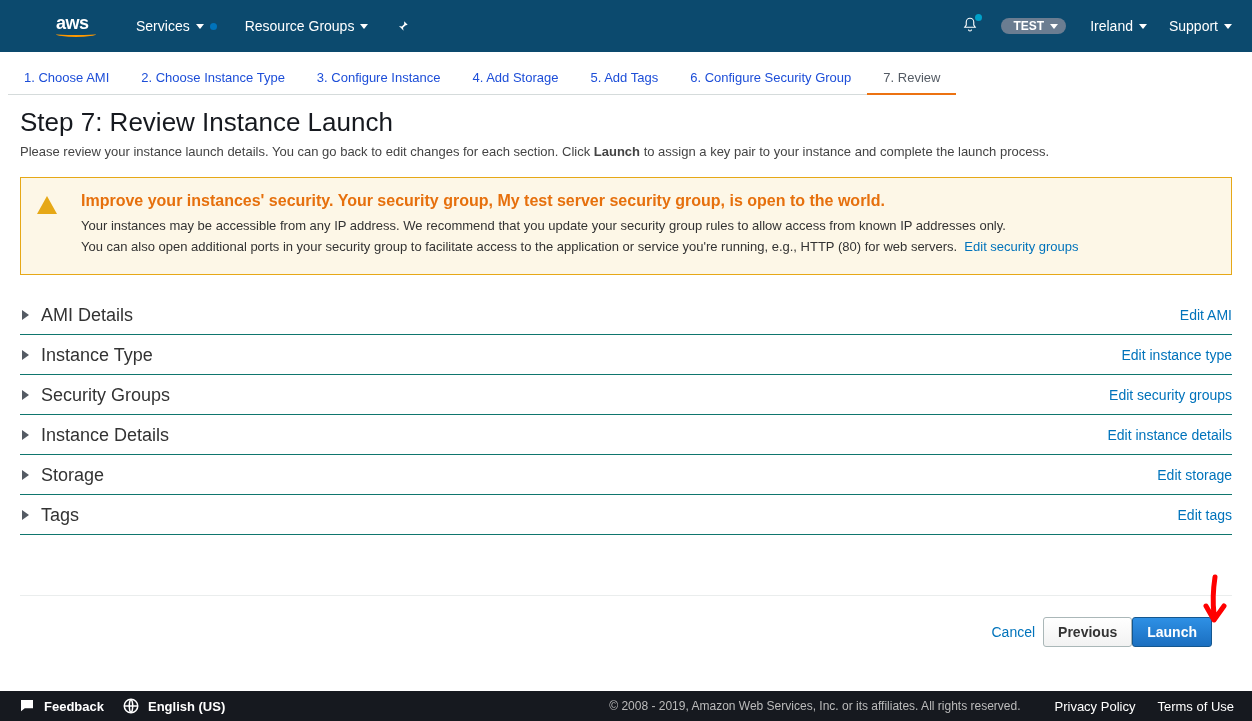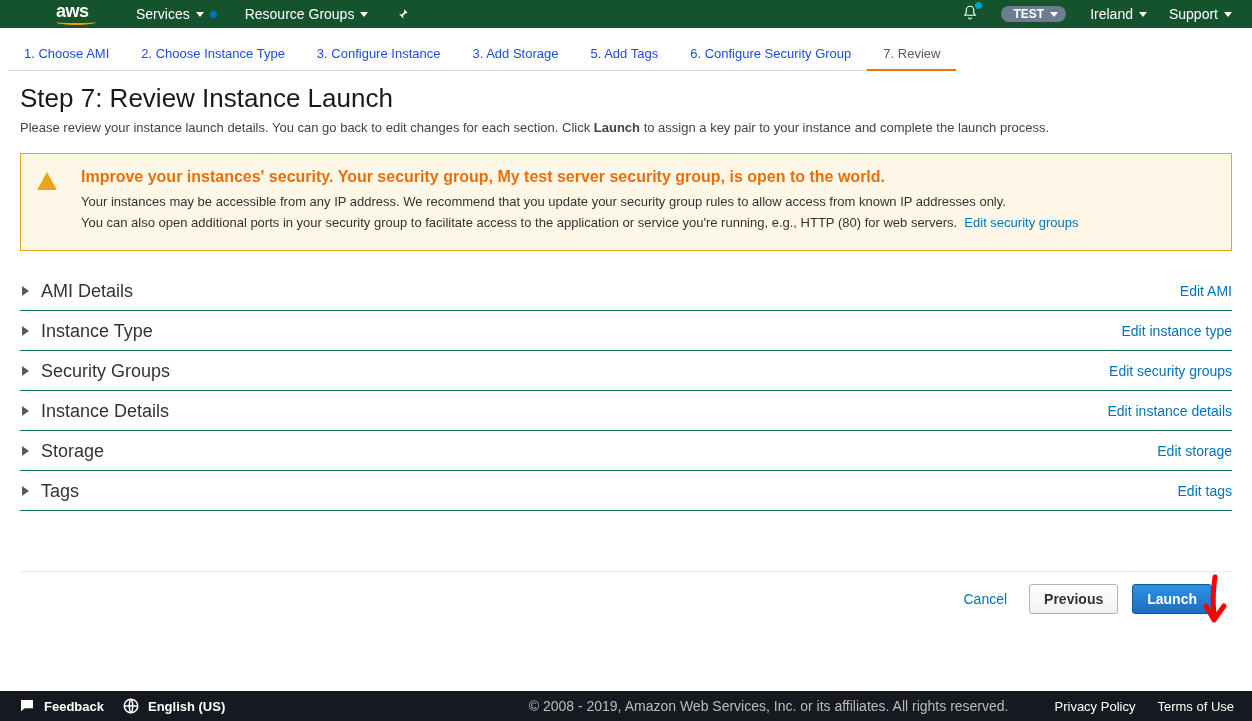--- a/index.html
+++ b/index.html
@@ -1,20 +1,20 @@
 <!DOCTYPE html>
 <html><head>
 <meta charset="utf-8">
 <style>
   * { box-sizing: border-box; margin: 0; padding: 0; }
   body { font-family: "Amazon Ember", "Helvetica Neue", Arial, sans-serif; font-size: 14px; color: #16191f; background: #fff; width: 1252px; height: 721px; overflow: hidden; }
   a { color: #0073bb; text-decoration: none; cursor: pointer; }
 
   
-  .topnav { background: #14532d; height: 28px; display: flex; align-items: center; color: #fff; padding: 0 20px; }
+  .topnav { background: #0c4a6e; height: 52px; display: flex; align-items: center; color: #fff; padding: 0 20px; }
   .logo { display:flex; align-items:center; margin-right: 40px; margin-left: 36px;}
   .logo-text { font-size: 18px; font-weight: 700; color:#fff; letter-spacing:-0.5px;}
   .logo-swoosh { height:6px; width:40px; border-bottom:2px solid #ff9900; border-radius:0 0 50% 50%; transform:translateY(-3px);}
   .nav-item { display:flex; align-items:center; gap:6px; margin-right: 28px; font-size:14px; cursor:pointer; color:#fff;}
   .nav-item .blue-dot { width:7px;height:7px;background:#0073bb;border-radius:50%; }
   .caret-down { width:0;height:0;border-left:4px solid transparent;border-right:4px solid transparent;border-top:5px solid #fff; display:inline-block;}
   .pin-icon svg { width:14px; height:14px; fill:#fff;}
   .spacer { flex:1; }
   .bell { position:relative; margin-right:22px; cursor:pointer;}
   .bell svg{ width:18px;height:18px; stroke:#fff; fill:none; stroke-width:1.5;}
@@ -42,37 +42,37 @@
   .warn-body { font-size:13px; color:#333; line-height:1.6;}
   .warn-body a{ font-size:13px;}
 
   
   .section { display:flex; align-items:center; border-bottom:1px solid #0f766e; padding:10px 0 8px 0;}
   .sec-toggle { width:0;height:0;border-top:5px solid transparent;border-bottom:5px solid transparent;border-left:7px solid #545b64; margin-right:12px; margin-left:2px; cursor:pointer;}
   .sec-title { font-size:18px; color:#333; flex:1;}
   .sec-link { font-size:14px; }
 
   
-  .footer-bar { border-top:1px solid #eaeded; margin-top:60px; padding:12px 20px 0 0; display:flex; justify-content:flex-end; align-items:center; gap:14px;}
+  .footer-bar { border-top:1px solid #eaeded; margin-top:60px; padding:21px 20px 0 0; display:flex; justify-content:flex-end; align-items:center; }
   .btn-cancel { color:#0073bb; background:none; border:none; font-size:14px; cursor:pointer; padding:6px 8px;}
   .btn-prev { background:linear-gradient(#fff,#f2f2f2); border:1px solid #aab7b8; border-radius:3px; padding:6px 14px; font-size:14px; font-weight:700; color:#333; cursor:pointer;}
   .btn-launch { background:linear-gradient(#2e90e5,#1b6fc0); border:1px solid #14578f; border-radius:3px; padding:6px 14px; font-size:14px; font-weight:700; color:#fff; cursor:pointer;}
 
   
   .red-arrow { position:absolute; left:1200px; top:572px; pointer-events:none;}
   .red-arrow svg{ width:30px; height:60px; }
 
   
   .bottom { position:absolute; bottom:0; left:0; right:0; background:#16191f; color:#fff; height:30px; display:flex; align-items:center; padding:0 18px; font-size:13px;}
   .bottom-left { display:flex; align-items:center; gap:18px;}
   .feedback { display:flex; align-items:center; gap:8px; cursor:pointer;}
   .feedback svg, .lang svg { width:18px;height:18px; fill:#fff;}
   .lang { display:flex; align-items:center; gap:8px; cursor:pointer;}
   .bottom-spacer{flex:1;}
-  .copyright{color:#bbb; font-size:14px; margin-right:24px;text-align:center;}
+  .copyright{color:#bbb; font-size:12px; margin-right:12px;text-align:center;}
   .bottom a{ color:#fff; margin-left:22px; font-size:13px;}
 </style>
 </head>
 <body>
 
 <div class="topnav">
   <div class="logo">
     <div>
       <div class="logo-text">aws</div>
       <div class="logo-swoosh"></div>
@@ -110,21 +110,21 @@
   <div class="right-item" style="margin-right:0;">
     <span>Support</span>
     <span class="caret-down"></span>
   </div>
 </div>
 
 <div class="wizard-tabs">
   <div class="wtab">1. Choose AMI</div>
   <div class="wtab">2. Choose Instance Type</div>
   <div class="wtab">3. Configure Instance</div>
-  <div class="wtab">3. Add Storage</div>
+  <div class="wtab">4. Add Storage</div>
   <div class="wtab">5. Add Tags</div>
   <div class="wtab">6. Configure Security Group</div>
   <div class="wtab active">7. Review</div>
 </div>
 
 <div class="page">
   <h1 class="page-title">Step 7: Review Instance Launch</h1>
   <p class="page-desc">
     <span>Please review your instance launch details. You can go back to edit changes for each section. Click </span><b>Launch</b><span> to assign a key pair to your instance and complete the launch process.</span>
   </p>

